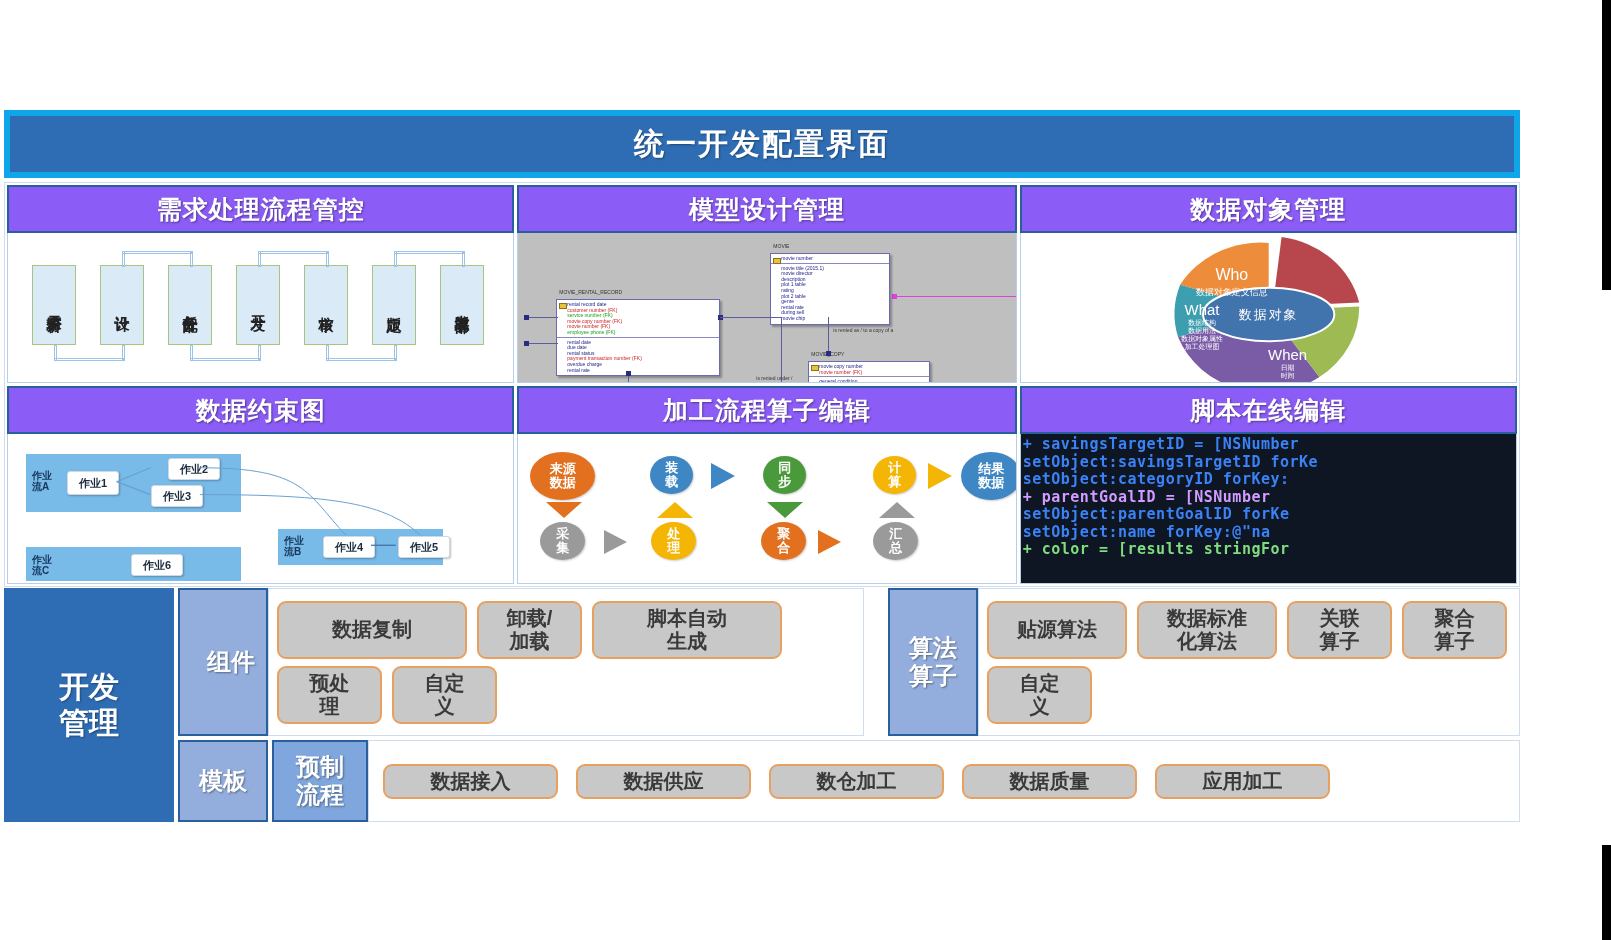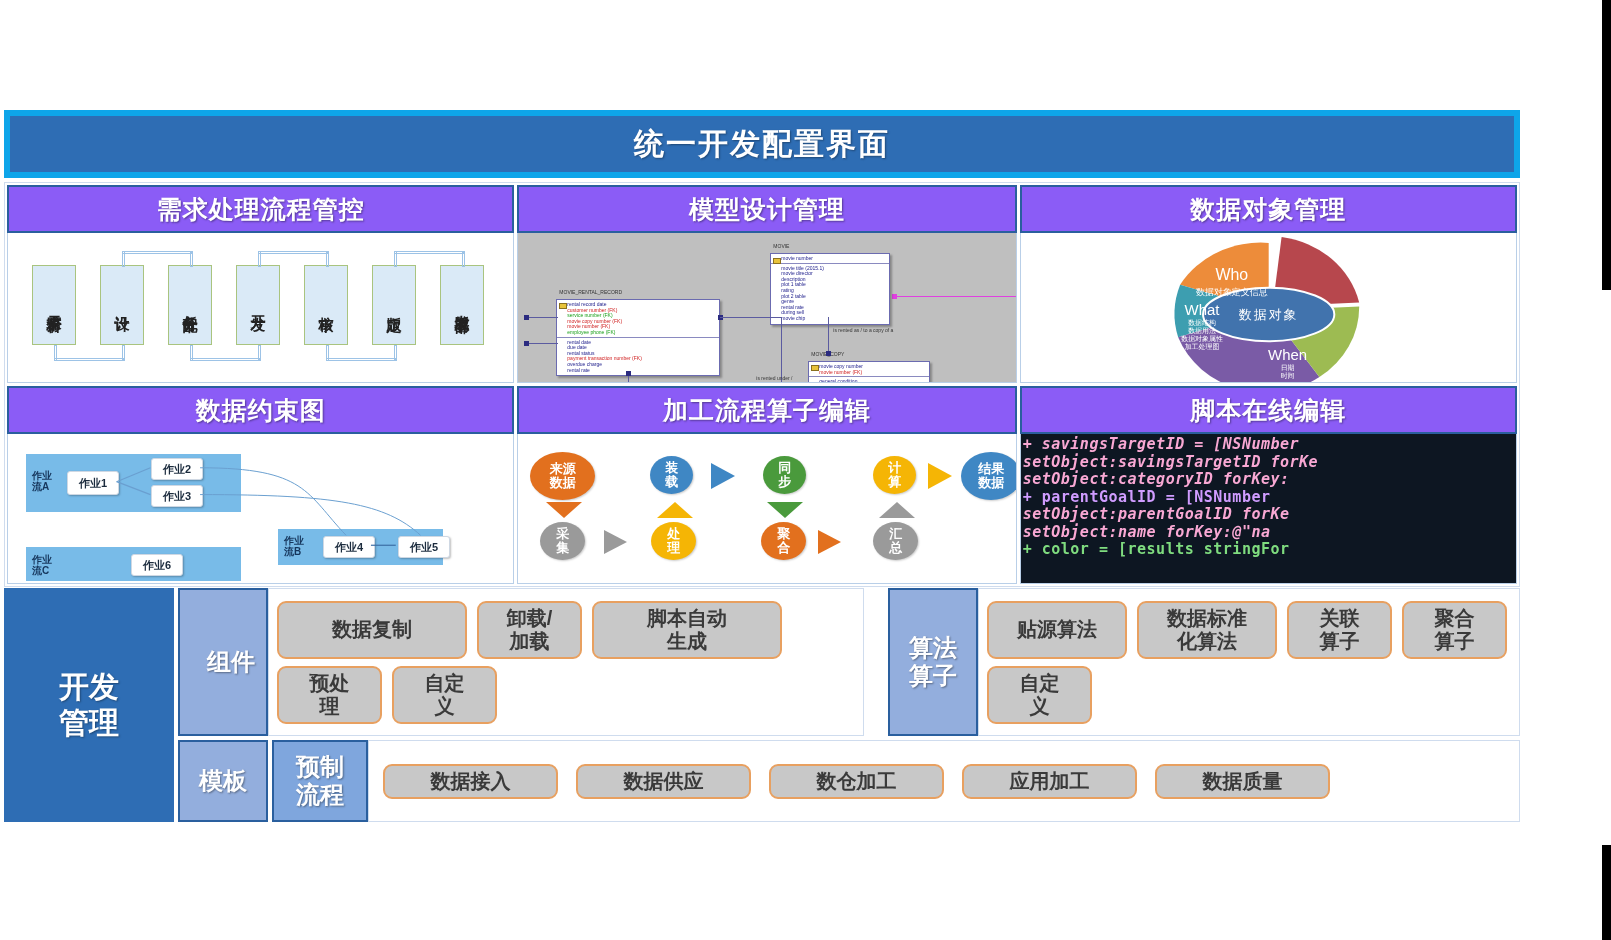--- a/index.html
+++ b/index.html
@@ -68,21 +68,21 @@
   .ell{position:absolute;border-radius:50%;display:flex;align-items:center;
        justify-content:center;color:#fff;font-weight:bold;font-size:13px;
        text-align:center;line-height:14px;box-shadow:1px 1px 2px rgba(0,0,0,.2);}
   .tri{position:absolute;width:0;height:0;}
 
   
   .code{position:absolute;inset:0;background:#0d1622;overflow:hidden;
         font-family:"DejaVu Sans Mono","Liberation Mono",monospace;
         font-size:15px;line-height:17.5px;font-weight:bold;padding:2px 0 0 2px;
         letter-spacing:.5px;white-space:nowrap;}
-  .code .c-kw{color:#f9a8d4;font-style:italic;}
+  .code .c-kw{color:#3b82f6;}
   .code .c-w{color:#ffffff;}
   .code .c-g{color:#7fdc7f;}
   .code .c-p{color:#d09cff;}
 
   
   #bottom{position:absolute;left:4px;top:588px;width:1516px;height:234px;display:flex;}
   .devbar{width:170px;background:#2e6db4;display:flex;align-items:center;
           justify-content:center;box-sizing:border-box;}
   .devbar span{color:#fff;font-size:30px;font-weight:bold;line-height:36px;text-align:center;
                text-shadow:1px 1px 2px rgba(0,0,0,.35);}
@@ -308,21 +308,21 @@
       </div>
     </div>
 
     <div class="row3">
 
       <div class="col c1 panel-body">
         <div class="lane" style="left:18px;top:20px;width:215px;height:58px;"></div>
         <div class="lanelab" style="left:24px;top:36px;white-space:pre;">作业
 流A</div>
         <div class="job" style="left:59px;top:37px;width:50px;height:22px;">作业1</div>
-        <div class="job" style="left:143px;top:24px;width:50px;height:20px;">作业2</div>
+        <div class="job" style="left:160px;top:24px;width:50px;height:20px;">作业2</div>
         <div class="job" style="left:143px;top:51px;width:50px;height:20px;">作业3</div>
 
         <div class="lane" style="left:270px;top:95px;width:165px;height:36px;"></div>
         <div class="lanelab" style="left:276px;top:101px;white-space:pre;">作业
 流B</div>
         <div class="job" style="left:315px;top:102px;width:50px;height:20px;">作业4</div>
         <div class="job" style="left:390px;top:102px;width:50px;height:20px;">作业5</div>
 
         <div class="lane" style="left:18px;top:113px;width:215px;height:34px;"></div>
         <div class="lanelab" style="left:24px;top:120px;white-space:pre;">作业
@@ -437,22 +437,22 @@
       </div>
       <div class="cat pre" style="margin-left:4px;">
         <span style="white-space:pre;">预制
 流程</span>
       </div>
       <div class="tmpl-wrap">
         <div class="tmpl-chips">
           <div class="chip" style="white-space:pre;">数据接入</div>
           <div class="chip" style="white-space:pre;">数据供应</div>
           <div class="chip" style="white-space:pre;">数仓加工</div>
+          <div class="chip" style="white-space:pre;">数据质量</div>
           <div class="chip" style="white-space:pre;">应用加工</div>
-          <div class="chip" style="white-space:pre;">数据质量</div>
         </div>
       </div>
     </div>
   </div>
 </div>
 
 <div class="black-bar" style="top:0;height:290px;"></div>
 <div class="black-bar2"></div>
 
 </body></html>

